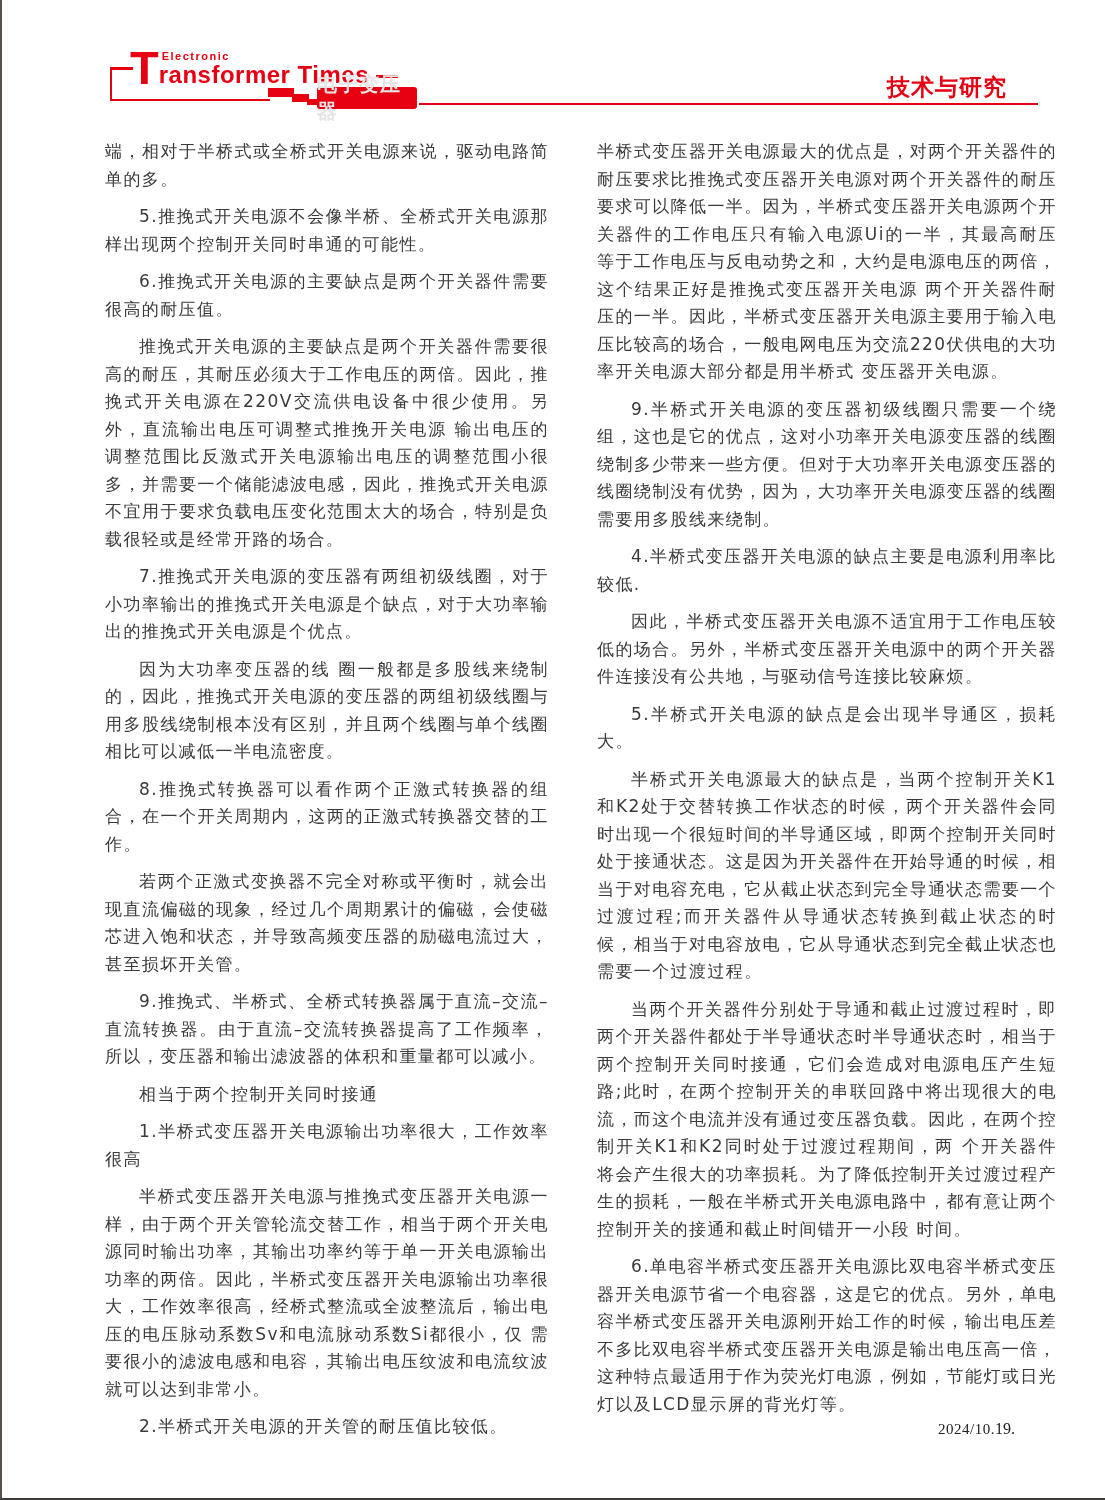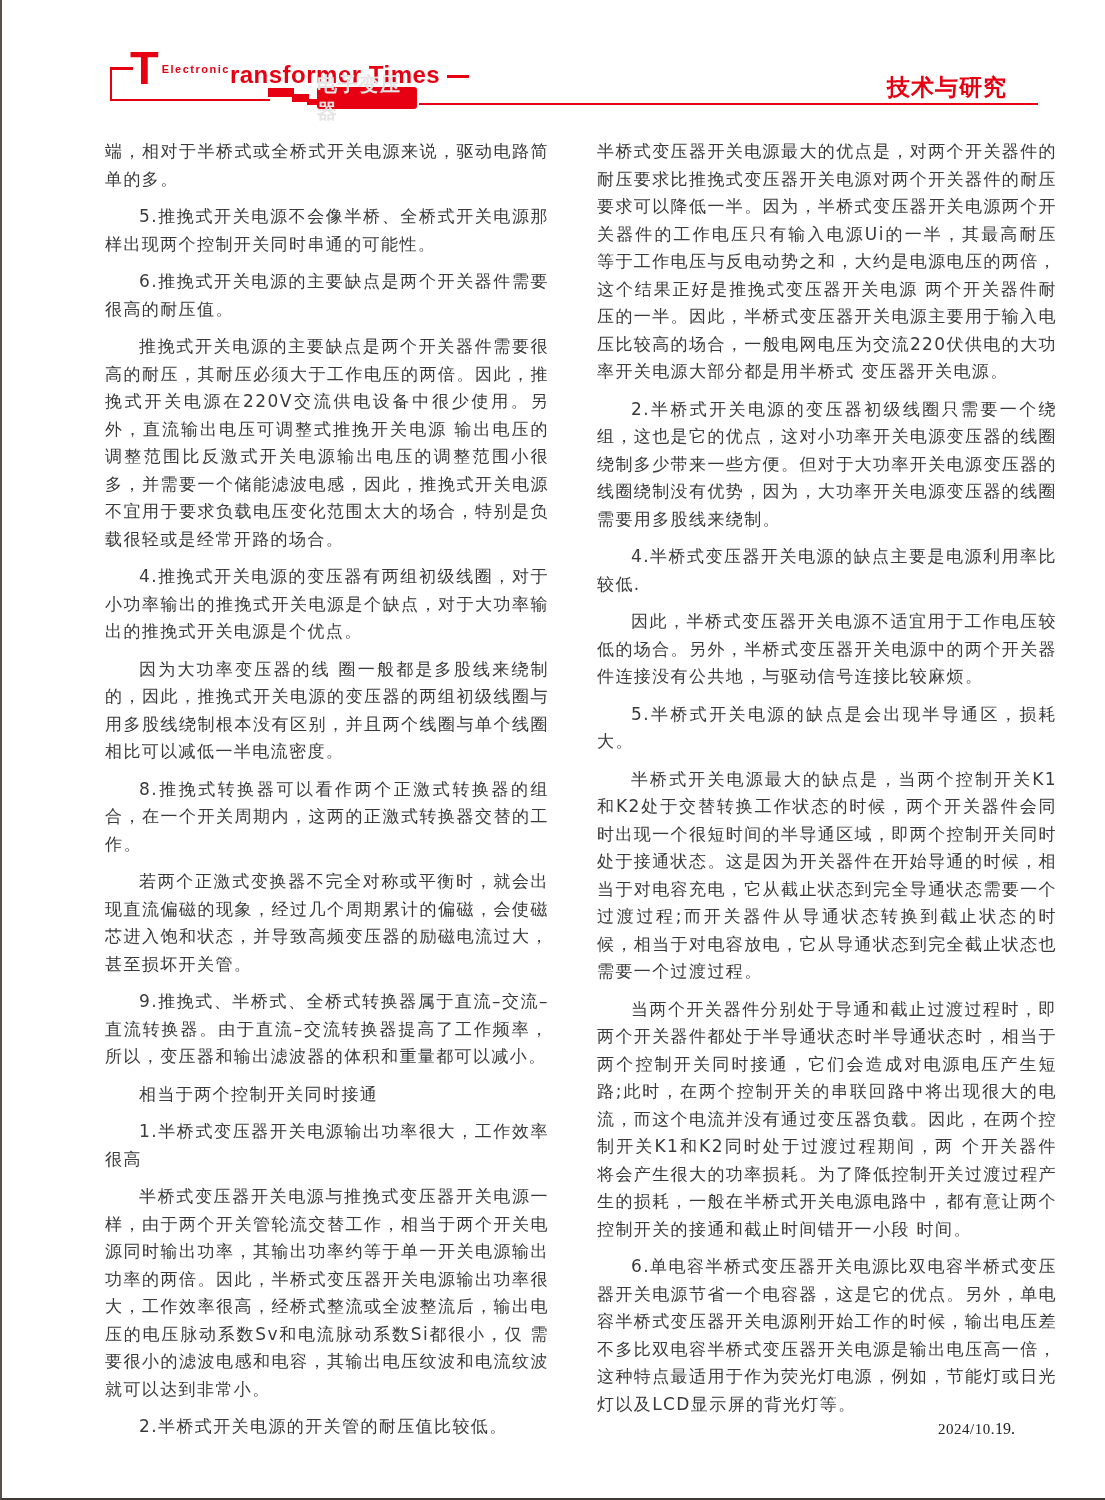--- a/index.html
+++ b/index.html
@@ -14,21 +14,21 @@
     overflow:hidden;
   }
   
   .accent{background:#e60012;}
   .logo{
     position:absolute;left:128px;top:50px;
     display:flex;align-items:flex-end;
     color:#e60012;font-family:"Liberation Sans",sans-serif;
   }
   .logo-t{font-size:47px;font-weight:bold;line-height:0.78;}
-  .logo-stack{display:flex;flex-direction:row;}
+  .logo-stack{display:flex;flex-direction:column;}
   .logo-elec{font-size:11px;font-weight:bold;letter-spacing:1.5px;margin:0 0 1px 3px;}
   .logo-main{font-size:24px;font-weight:bold;letter-spacing:0.5px;line-height:1;}
   .logo-dash{width:22px;height:3px;background:#e60012;margin:0 0 9px 7px;}
   .rule{position:absolute;background:#e60012;}
   .rule-dash-left{left:108px;top:67px;width:23px;height:3px;}
   .rule-vert{left:108px;top:67px;width:2px;height:34px;}
   .rule-h-left{left:108px;top:99px;width:160px;height:2px;}
   .step1{left:266px;top:88px;width:26px;height:9px;}
   .step2{left:290px;top:94px;width:17px;height:8px;}
   .step3{left:305px;top:99px;width:12px;height:6px;}
@@ -93,33 +93,33 @@
   <div class="rule accent rule-h-right"></div>
 
   <div class="section-title">技术与研究</div>
 
   <div class="columns">
     <div id="col-left" class="col col-left">
         <p class="para flush">端，相对于半桥式或全桥式开关电源来说，驱动电路简单的多。</p>
         <p class="para">5.推挽式开关电源不会像半桥、全桥式开关电源那样出现两个控制开关同时串通的可能性。</p>
         <p class="para">6.推挽式开关电源的主要缺点是两个开关器件需要很高的耐压值。</p>
         <p class="para">推挽式开关电源的主要缺点是两个开关器件需要很高的耐压，其耐压必须大于工作电压的两倍。因此，推挽式开关电源在220V交流供电设备中很少使用。另外，直流输出电压可调整式推挽开关电源 输出电压的调整范围比反激式开关电源输出电压的调整范围小很多，并需要一个储能滤波电感，因此，推挽式开关电源不宜用于要求负载电压变化范围太大的场合，特别是负载很轻或是经常开路的场合。</p>
-        <p class="para">4.推挽式开关电源的变压器有两组初级线圈，对于小功率输出的推挽式开关电源是个缺点，对于大功率输出的推挽式开关电源是个优点。</p>
+        <p class="para">7.推挽式开关电源的变压器有两组初级线圈，对于小功率输出的推挽式开关电源是个缺点，对于大功率输出的推挽式开关电源是个优点。</p>
         <p class="para">因为大功率变压器的线 圈一般都是多股线来绕制的，因此，推挽式开关电源的变压器的两组初级线圈与用多股线绕制根本没有区别，并且两个线圈与单个线圈相比可以减低一半电流密度。</p>
         <p class="para">8.推挽式转换器可以看作两个正激式转换器的组合，在一个开关周期内，这两的正激式转换器交替的工作。</p>
         <p class="para">若两个正激式变换器不完全对称或平衡时，就会出现直流偏磁的现象，经过几个周期累计的偏磁，会使磁芯进入饱和状态，并导致高频变压器的励磁电流过大，甚至损坏开关管。</p>
         <p class="para">9.推挽式、半桥式、全桥式转换器属于直流–交流–直流转换器。由于直流–交流转换器提高了工作频率，所以，变压器和输出滤波器的体积和重量都可以减小。</p>
         <p class="para">相当于两个控制开关同时接通</p>
         <p class="para">1.半桥式变压器开关电源输出功率很大，工作效率很高</p>
         <p class="para">半桥式变压器开关电源与推挽式变压器开关电源一样，由于两个开关管轮流交替工作，相当于两个开关电源同时输出功率，其输出功率约等于单一开关电源输出功率的两倍。因此，半桥式变压器开关电源输出功率很大，工作效率很高，经桥式整流或全波整流后，输出电压的电压脉动系数Sv和电流脉动系数Si都很小，仅 需要很小的滤波电感和电容，其输出电压纹波和电流纹波就可以达到非常小。</p>
         <p class="para">2.半桥式开关电源的开关管的耐压值比较低。</p>
       </div>
     <div id="col-right" class="col col-right">
         <p class="para flush">半桥式变压器开关电源最大的优点是，对两个开关器件的耐压要求比推挽式变压器开关电源对两个开关器件的耐压要求可以降低一半。因为，半桥式变压器开关电源两个开关器件的工作电压只有输入电源Ui的一半，其最高耐压等于工作电压与反电动势之和，大约是电源电压的两倍，这个结果正好是推挽式变压器开关电源 两个开关器件耐压的一半。因此，半桥式变压器开关电源主要用于输入电压比较高的场合，一般电网电压为交流220伏供电的大功率开关电源大部分都是用半桥式 变压器开关电源。</p>
-        <p class="para">2.半桥式开关电源的变压器初级线圈只需要一个绕组，这也是它的优点，这对小功率开关电源变压器的线圈绕制多少带来一些方便。但对于大功率开关电源变压器的线圈绕制没有优势，因为，大功率开关电源变压器的线圈需要用多股线来绕制。</p>
+        <p class="para">9.半桥式开关电源的变压器初级线圈只需要一个绕组，这也是它的优点，这对小功率开关电源变压器的线圈绕制多少带来一些方便。但对于大功率开关电源变压器的线圈绕制没有优势，因为，大功率开关电源变压器的线圈需要用多股线来绕制。</p>
         <p class="para">4.半桥式变压器开关电源的缺点主要是电源利用率比较低.</p>
         <p class="para">因此，半桥式变压器开关电源不适宜用于工作电压较低的场合。另外，半桥式变压器开关电源中的两个开关器件连接没有公共地，与驱动信号连接比较麻烦。</p>
         <p class="para">5.半桥式开关电源的缺点是会出现半导通区，损耗大。</p>
         <p class="para">半桥式开关电源最大的缺点是，当两个控制开关K1和K2处于交替转换工作状态的时候，两个开关器件会同时出现一个很短时间的半导通区域，即两个控制开关同时处于接通状态。这是因为开关器件在开始导通的时候，相当于对电容充电，它从截止状态到完全导通状态需要一个过渡过程;而开关器件从导通状态转换到截止状态的时候，相当于对电容放电，它从导通状态到完全截止状态也需要一个过渡过程。</p>
         <p class="para">当两个开关器件分别处于导通和截止过渡过程时，即两个开关器件都处于半导通状态时半导通状态时，相当于两个控制开关同时接通，它们会造成对电源电压产生短路;此时，在两个控制开关的串联回路中将出现很大的电流，而这个电流并没有通过变压器负载。因此，在两个控制开关K1和K2同时处于过渡过程期间，两 个开关器件将会产生很大的功率损耗。为了降低控制开关过渡过程产生的损耗，一般在半桥式开关电源电路中，都有意让两个控制开关的接通和截止时间错开一小段 时间。</p>
         <p class="para">6.单电容半桥式变压器开关电源比双电容半桥式变压器开关电源节省一个电容器，这是它的优点。另外，单电容半桥式变压器开关电源刚开始工作的时候，输出电压差 不多比双电容半桥式变压器开关电源是输出电压高一倍，这种特点最适用于作为荧光灯电源，例如，节能灯或日光灯以及LCD显示屏的背光灯等。</p>
       </div>
   </div>
 
   <div class="footer">

